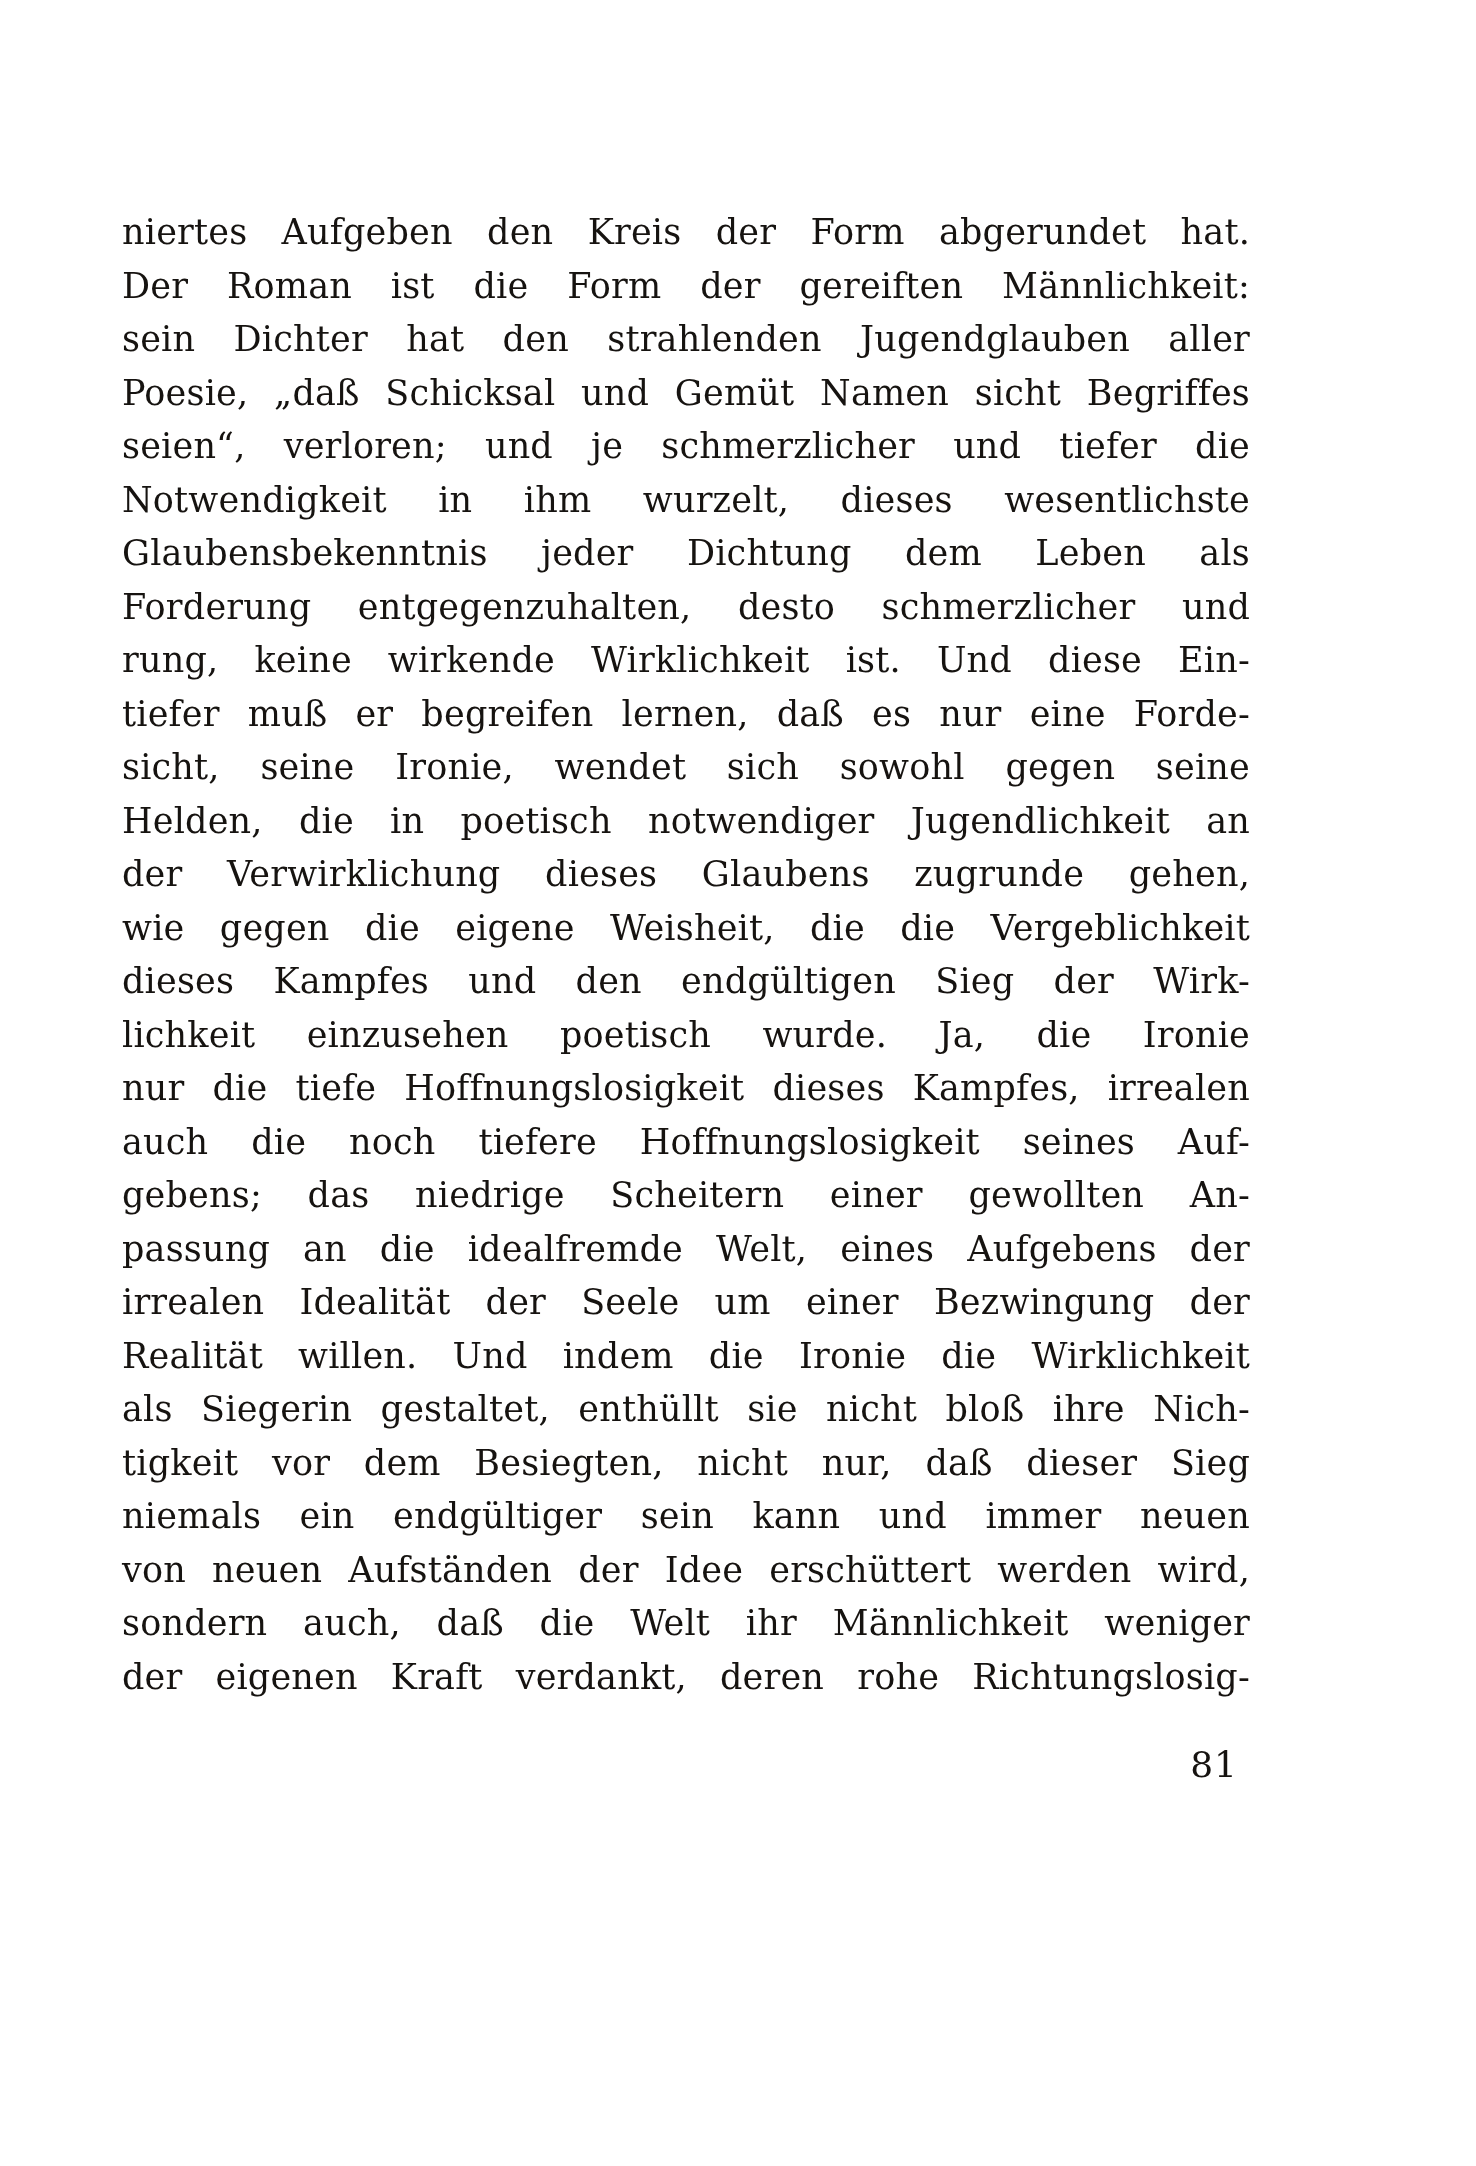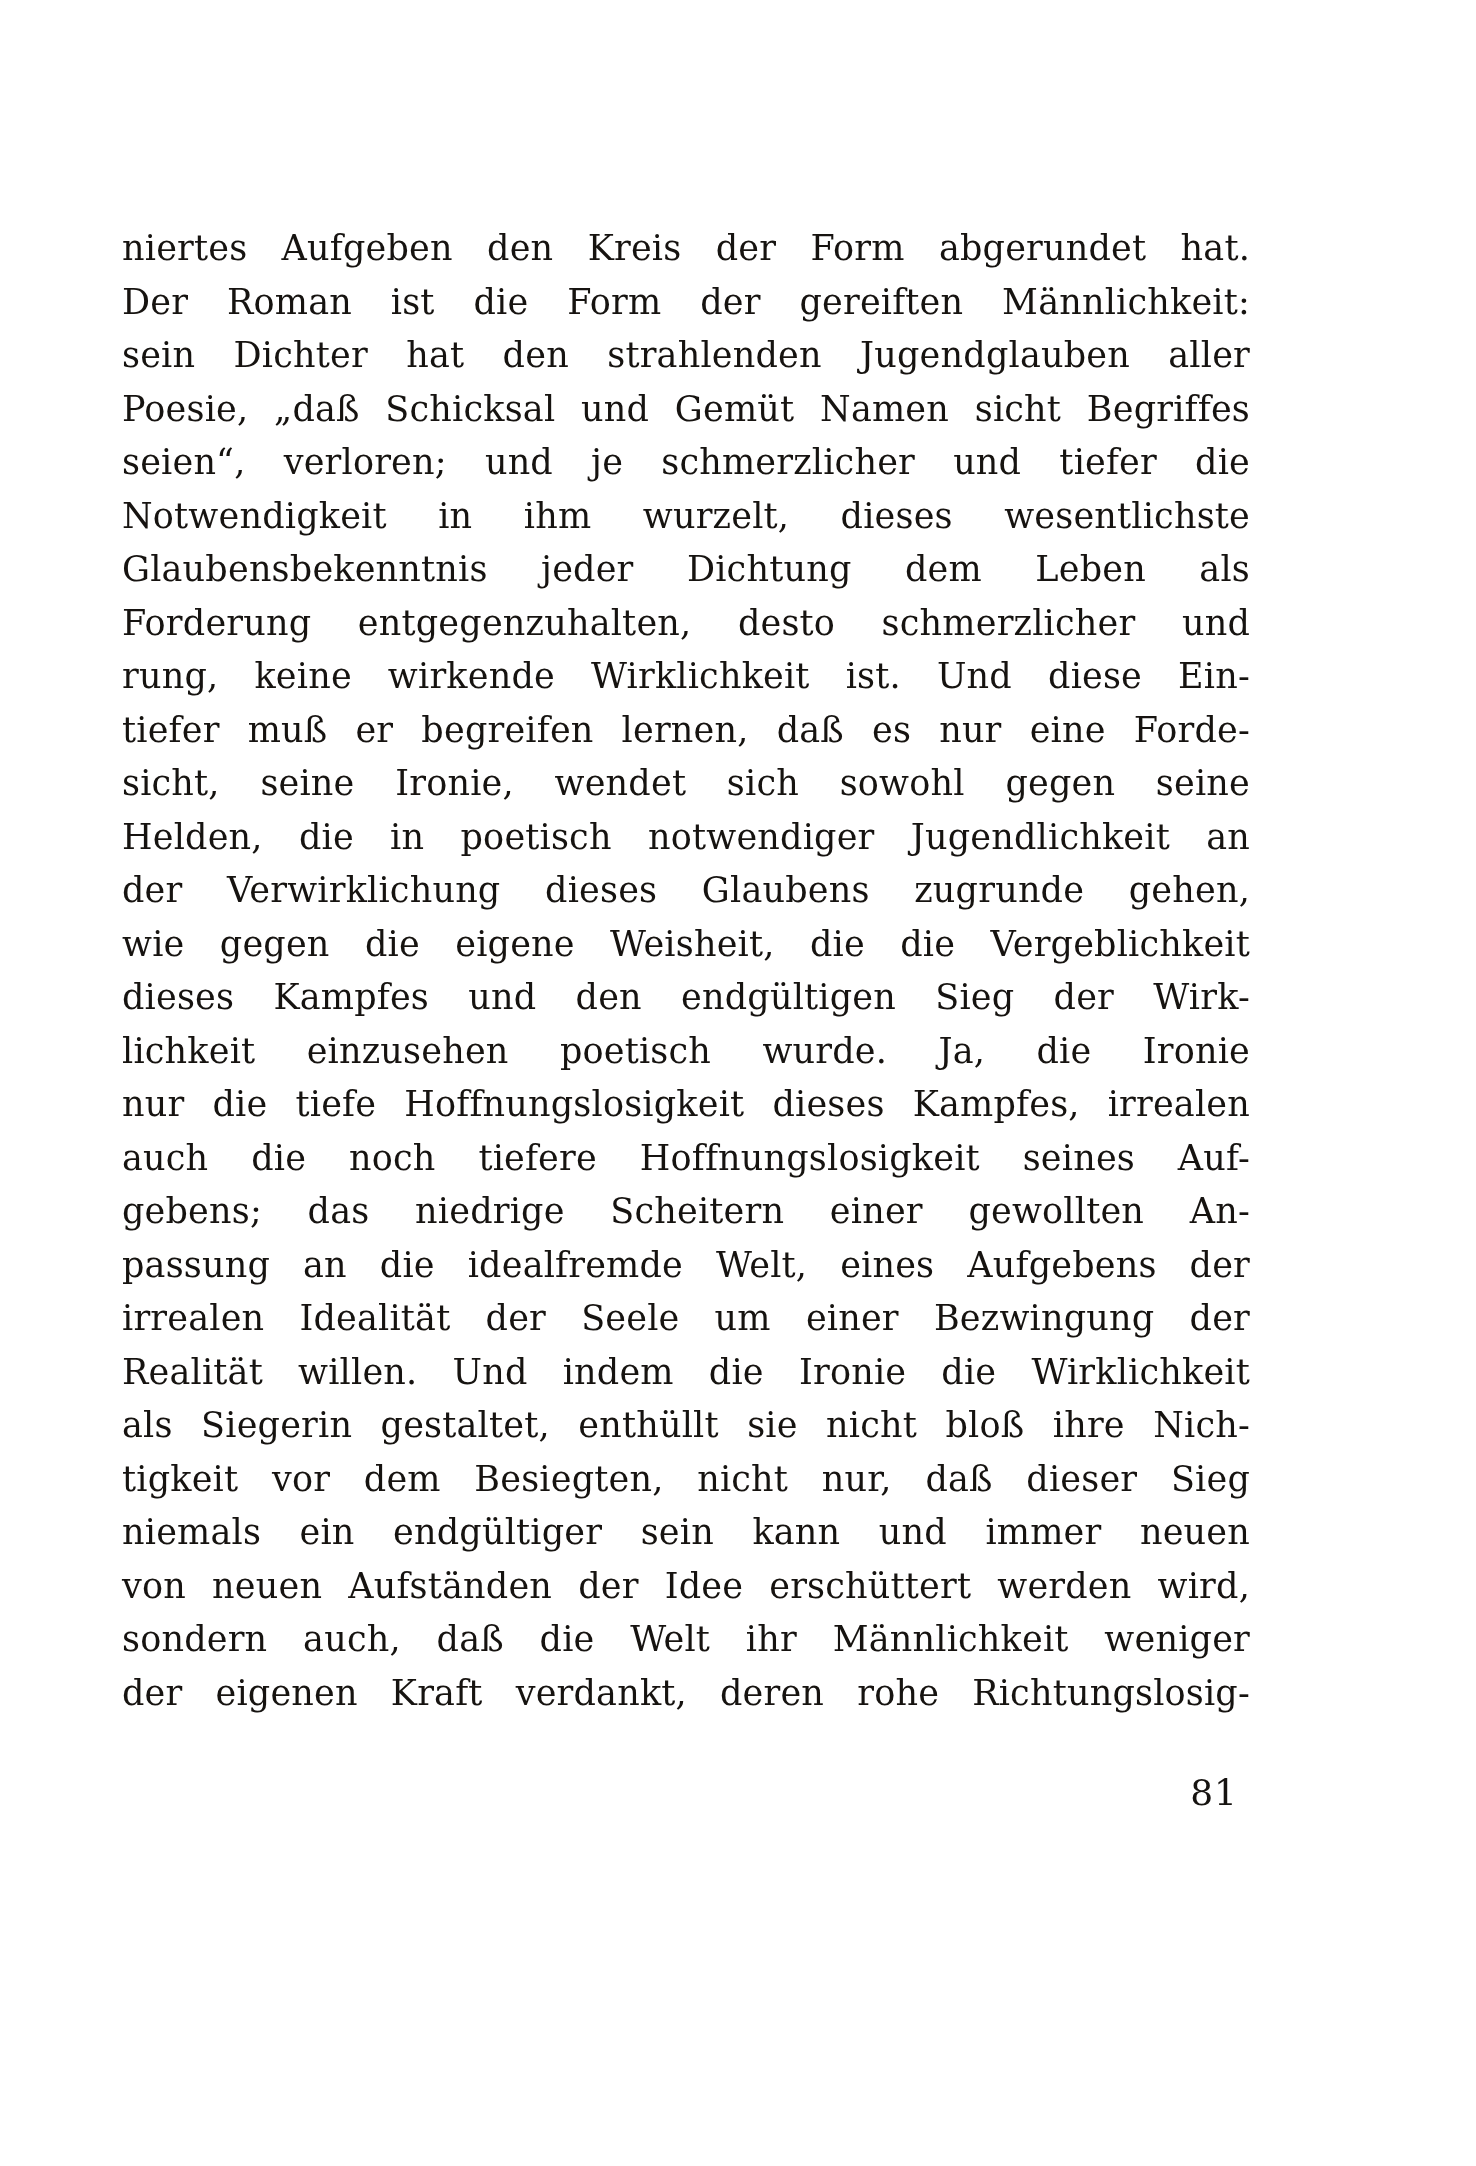--- a/index.html
+++ b/index.html
@@ -12,34 +12,34 @@
     width: 1476px;
     height: 2166px;
     background: #ffffff;
     overflow: hidden;
     font-family: "DejaVu Serif", "Liberation Serif", serif;
     color: #161310;
   }
   .text-block {
     position: absolute;
     left: 122px;
-    top: 222px;
+    top: 206px;
     width: 1128px;
   }
   .line {
     font-size: 35px;
     line-height: 53.5px;
     white-space: normal;
     text-align: justify;
     text-align-last: justify;
     -moz-text-align-last: justify;
     letter-spacing: 0.2px;
   }
   .page-number {
-    margin-top: 46px;
+    margin-top: 34px;
     font-size: 36px;
     line-height: 53.5px;
     text-align: right;
     padding-right: 12px;
     letter-spacing: 1px;
   }
 </style>
 </head>
 <body>
 

